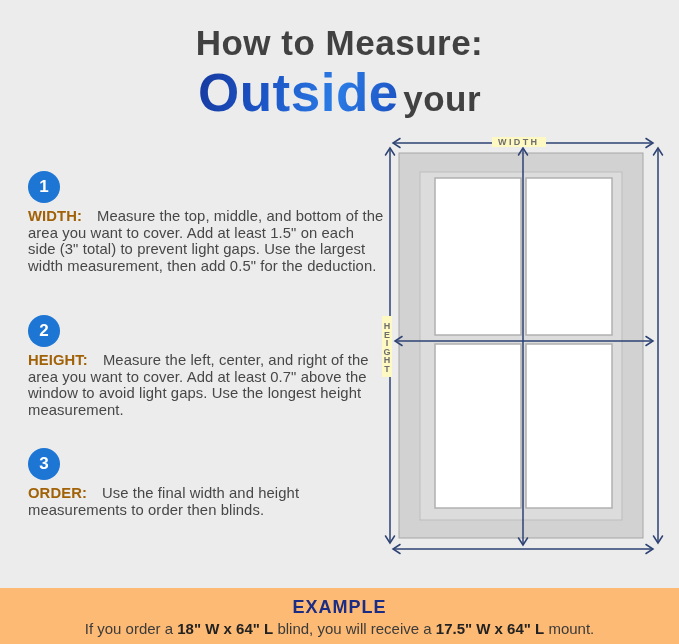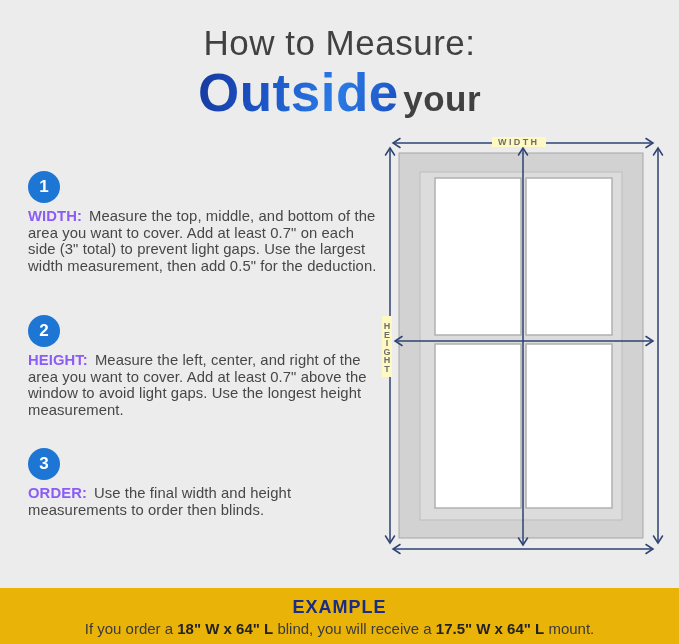--- a/index.html
+++ b/index.html
@@ -4,21 +4,21 @@
 <style>
   * { margin:0; padding:0; box-sizing:border-box; }
   html,body { width:679px; height:644px; }
   body { font-family:"Liberation Sans", sans-serif; background:#ececec; overflow:hidden; }
 
   .canvas { position:relative; width:679px; height:644px; background:#ececec; }
 
   
   .title-wrap { position:absolute; top:24px; left:0; width:679px; text-align:center; }
   .title-line1 {
-    font-size:35px; font-weight:400; color:#414141; letter-spacing:0.5px; line-height:1.1;
+    font-size:35px; font-weight:700; color:#414141; letter-spacing:0.5px; line-height:1.1;
   }
   .title-line2 { margin-top:2px; line-height:1.05; }
   .outside {
     font-size:53px; font-weight:800; letter-spacing:0.5px;
     color:#1d5dcd;
     background:linear-gradient(105deg, #16399f 0%, #1c55c6 35%, #2b7ce6 68%, #1b4ec0 100%);
     -webkit-background-clip:text; background-clip:text; -webkit-text-fill-color:transparent;
   }
   .mount { font-size:35px; font-weight:700; color:#414141; letter-spacing:0.5px; }
 
@@ -27,56 +27,56 @@
   .step-1 { top:171px; }
   .step-2 { top:315px; }
   .step-3 { top:448px; }
   .badge {
     width:32px; height:32px; border-radius:50%; background:#1e76d4;
     color:#ffffff; font-size:17px; font-weight:700;
     display:flex; align-items:center; justify-content:center;
     margin-bottom:5px;
   }
   .step p { font-size:14.8px; line-height:1.13; color:#474747; letter-spacing:0.1px; }
-  .step p b { color:#8b5cf6; font-weight:700; margin-right:7px; }
+  .step p b { color:#a16207; font-weight:700; margin-right:15px; }
 
   
   .diagram { position:absolute; left:380px; top:125px; width:292px; height:450px; }
   .dim-label {
     position:absolute; background:#fef9c3; color:#6e6e6e;
     font-size:9px; font-weight:700; z-index:3;
   }
   .width-label { top:137px; left:492px; letter-spacing:2.4px; padding:0 6px; }
   .height-label {
     top:316px; left:382px; padding:5px 0;
     writing-mode:vertical-rl; text-orientation:upright; letter-spacing:-1.5px;
   }
 
   
-  .example-band { position:absolute; left:0; top:588px; width:679px; height:56px; background:#eab308; text-align:center; }
+  .example-band { position:absolute; left:0; top:588px; width:679px; height:56px; background:#fdba74; text-align:center; }
   .example-heading { margin-top:9px; font-size:18px; font-weight:800; color:#1b2c85; letter-spacing:1px; }
   .example-sentence { margin-top:2px; font-size:15px; color:#3b3b3b; }
   .example-sentence b { color:#222222; font-weight:700; }
 </style>
 </head>
 <body>
 
 <div class="canvas">
 
   <div class="title-wrap">
     <div class="title-line1">How to Measure:</div>
     <div class="title-line2">
       <span class="outside">Outside</span>
       <span class="mount">your</span>
     </div>
   </div>
 
   <div class="step step-1">
     <div class="badge">1</div>
-    <p><b>WIDTH:</b><span>Measure the top, middle, and bottom of the area you want to cover. Add at least 0.7" on each side (3" total) to prevent light gaps. Use the largest width measurement, then add 0.5" for the deduction.</span></p>
+    <p><b>WIDTH:</b><span>Measure the top, middle, and bottom of the area you want to cover. Add at least 1.5" on each side (3" total) to prevent light gaps. Use the largest width measurement, then add 0.5" for the deduction.</span></p>
   </div>
 
   <div class="step step-2">
     <div class="badge">2</div>
     <p><b>HEIGHT:</b><span>Measure the left, center, and right of the area you want to cover. Add at least 0.7" above the window to avoid light gaps. Use the longest height measurement.</span></p>
   </div>
 
   <div class="step step-3">
     <div class="badge">3</div>
     <p><b>ORDER:</b><span>Use the final width and height measurements to order then blinds.</span></p>

